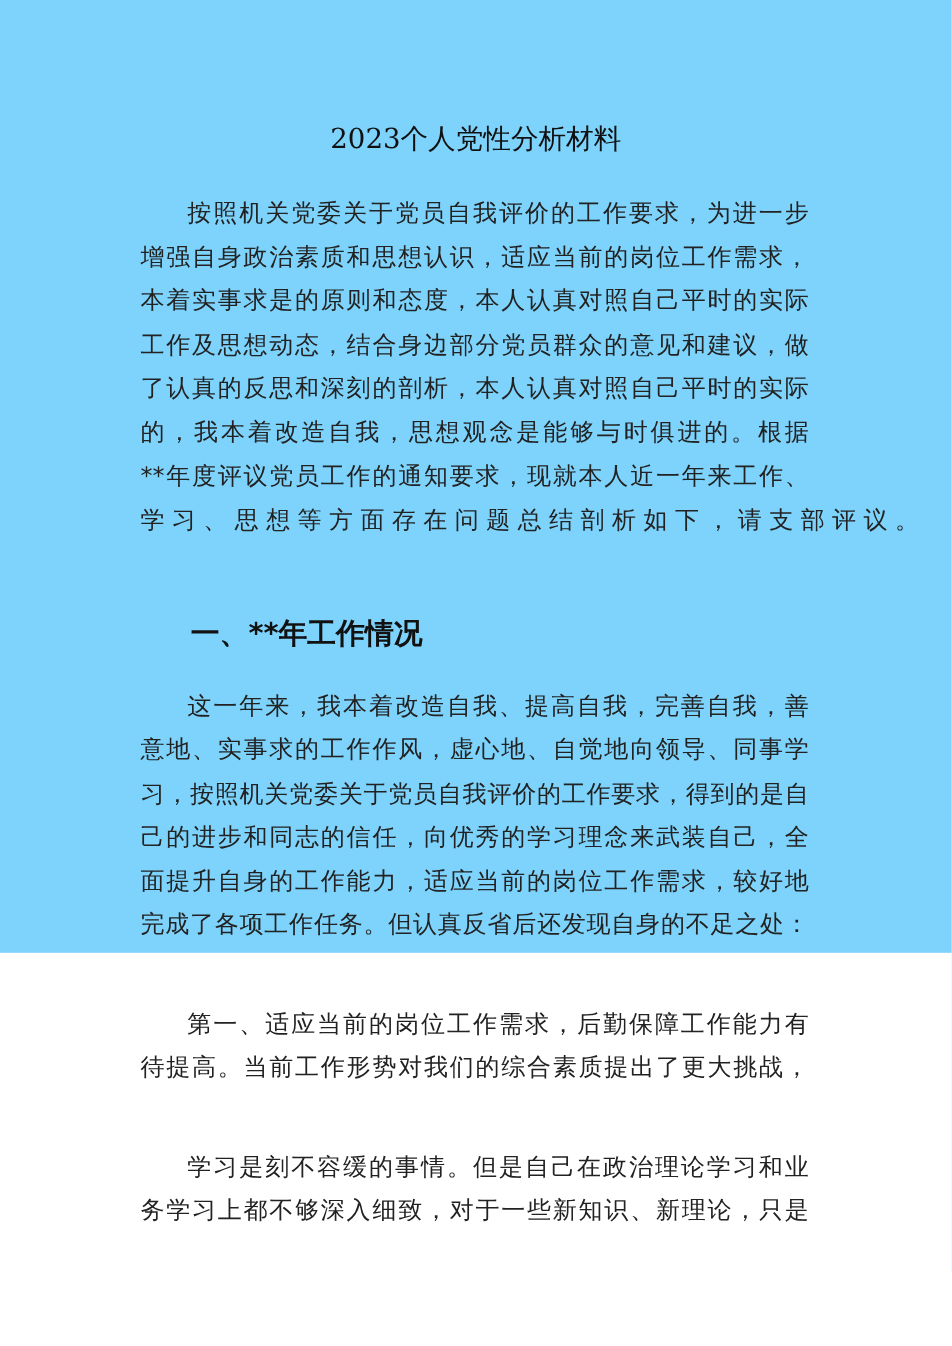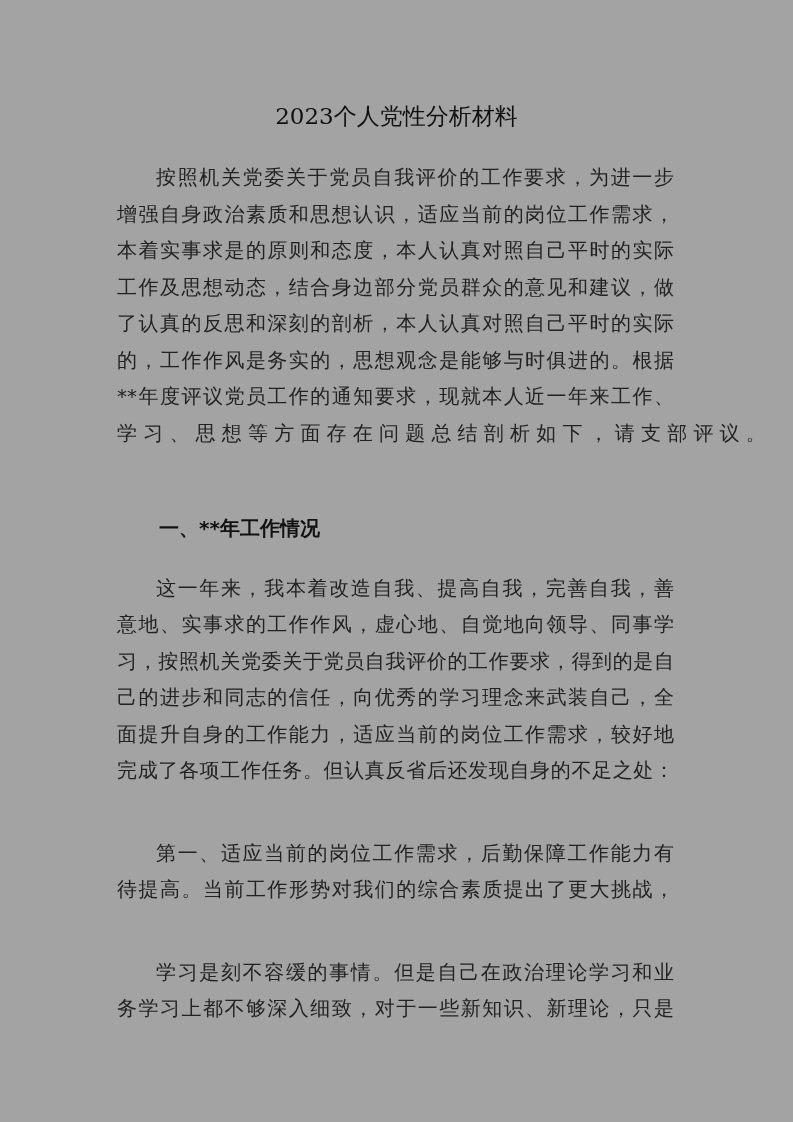--- a/index.html
+++ b/index.html
@@ -1,37 +1,37 @@
 <!DOCTYPE html>
 <html><head>
 <meta charset="utf-8">
 <style>
   html, body { margin: 0; padding: 0; background: #ffffff; }
   body { width: 793px; height: 1122px; position: relative; overflow: hidden; font-family: "DejaVu Serif", "Liberation Serif", serif; color: #1a1a1a; }
-  .page { position: absolute; left: 0; top: 0; width: 793px; height: 1122px; background: #a3a3a3; }
+  .page { position: absolute; left: 0; top: 0; width: 793px; height: 794px; background: #7dd3fc; }
   .title { position: absolute; left: 0; width: 793px; top: 100px; text-align: center; font-size: 23px; line-height: 32px; font-family: "DejaVu Serif", "Liberation Serif", serif; color: #111; }
   .line { position: absolute; left: 117px; width: 557px; font-size: 20px; line-height: 28px; height: 28px; white-space: nowrap; overflow: visible; text-align: justify; text-align-last: justify; letter-spacing: 0px; font-family: "DejaVu Sans", "Liberation Sans", sans-serif; font-weight: 400; color: #222; }
   .line.indent { left: 156px; width: 518px; }
   .line.last { text-align-last: left; text-align: center; }
-  .heading { position: absolute; left: 159px; top: 514px; font-size: 20px; line-height: 28px; font-family: "DejaVu Sans", "Liberation Sans", sans-serif; font-weight: bold; color: #111; }
+  .heading { position: absolute; left: 159px; top: 514px; font-size: 24px; line-height: 28px; font-family: "DejaVu Sans", "Liberation Sans", sans-serif; font-weight: bold; color: #111; }
 </style>
 </head>
 <body>
 
 <div class="page">
 
   <div class="title">2023个人党性分析材料</div>
 
   <div>
     <div class="line indent" style="top:163px">按照机关党委关于党员自我评价的工作要求，为进一步</div>
     <div class="line" style="top:200px">增强自身政治素质和思想认识，适应当前的岗位工作需求，</div>
     <div class="line" style="top:236px">本着实事求是的原则和态度，本人认真对照自己平时的实际</div>
     <div class="line" style="top:273px">工作及思想动态，结合身边部分党员群众的意见和建议，做</div>
     <div class="line" style="top:309px">了认真的反思和深刻的剖析，本人认真对照自己平时的实际</div>
-    <div class="line" style="top:346px">的，工作作风是务实的，思想观念是能够与时俱进的。根据</div>
+    <div class="line" style="top:346px">的，我本着改造自我，思想观念是能够与时俱进的。根据</div>
     <div class="line" style="top:382px">**年度评议党员工作的通知要求，现就本人近一年来工作、</div>
     <div class="line last" style="top:419px; letter-spacing:6.2px">学习、思想等方面存在问题总结剖析如下，请支部评议。</div>
   </div>
 
   <div class="heading">一、**年工作情况</div>
 
   <div>
     <div class="line indent" style="top:574px">这一年来，我本着改造自我、提高自我，完善自我，善</div>
     <div class="line" style="top:610px">意地、实事求的工作作风，虚心地、自觉地向领导、同事学</div>
     <div class="line" style="top:647px">习，按照机关党委关于党员自我评价的工作要求，得到的是自</div>

